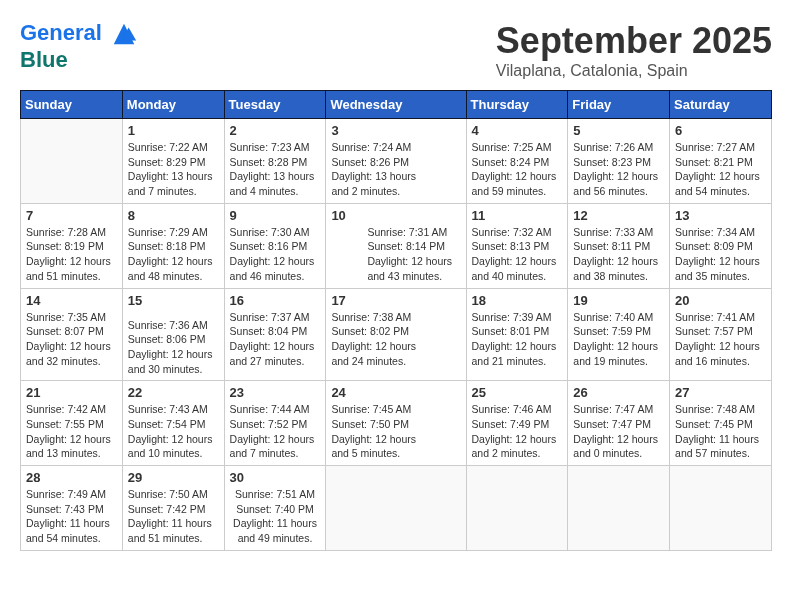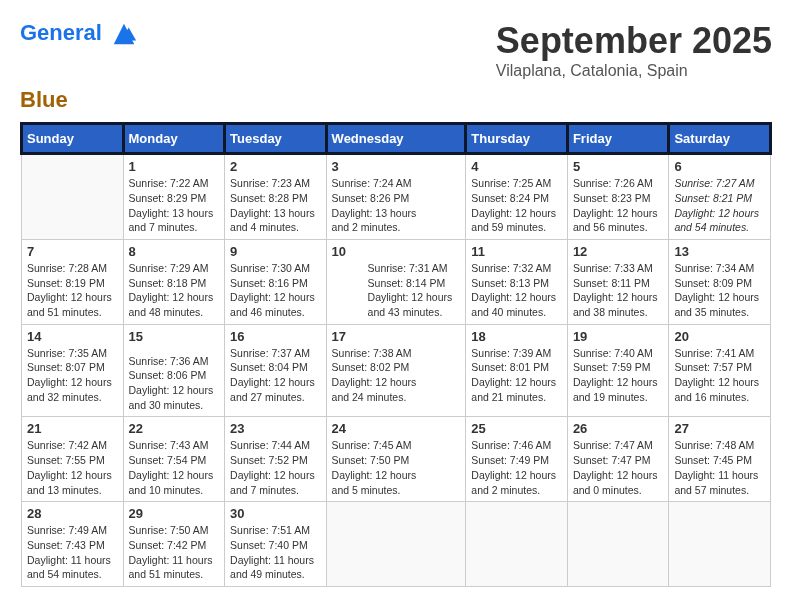--- a/index.html
+++ b/index.html
@@ -51,21 +51,21 @@
       border-collapse: collapse;
       font-size: 11px;
     }
     thead tr th {
       background-color: #2962c4;
       color: #fff;
       padding: 6px 4px;
       text-align: left;
       font-size: 13px;
       font-weight: bold;
-      border: 3px solid #0f172a;
+      border: 1px solid #0f172a;
     }
     tbody tr td {
       border: 1px solid #ccc;
       vertical-align: top;
       padding: 4px 5px;
       min-height: 80px;
       height: 80px;
     }
     .day-number {
       font-size: 13px;
@@ -97,21 +97,21 @@
     <div>
       <div style="display:flex;align-items:flex-start;">
         <div class="logo-text">
           <span>General</span>
           <svg class="logo-icon" viewBox="0 0 30 30" xmlns="http://www.w3.org/2000/svg" style="display:inline-block;vertical-align:middle;margin-left:2px;">
             <polygon points="4,26 15,4 26,26" fill="#1a73e8"></polygon>
             <polygon points="16,22 24,8 32,22" fill="#1a73e8" transform="translate(-4,0)"></polygon>
           </svg>
         </div>
       </div>
-      <div class="logo-text" style="color:#a16207;font-size:22px;margin-top:40px;">Blue</div>
+      <div class="logo-text" style="color:#0f766e;font-size:22px;">Blue</div>
     </div>
   </div>
   <div class="title-block">
     <div class="month-title">September 2025</div>
     <div class="subtitle">Vilaplana, Catalonia, Spain</div>
   </div>
 </div>
 
 <table>
   <thead>
@@ -158,21 +158,21 @@
         </td>
         <td>
           <span class="day-number">5</span>
           <div class="day-info" style="white-space: pre-line;">Sunrise: 7:26 AM
 Sunset: 8:23 PM
 Daylight: 12 hours
 and 56 minutes.</div>
         </td>
         <td>
           <span class="day-number">6</span>
-          <div class="day-info" style="white-space: pre-line; font-style: italic;">Sunrise: 7:27 AM
+          <div class="day-info" style="white-space: pre-line;">Sunrise: 7:27 AM
 Sunset: 8:21 PM
 Daylight: 12 hours
 and 54 minutes.</div>
         </td>
       </tr>
       <tr>
         <td>
           <span class="day-number">7</span>
           <div class="day-info" style="white-space: pre-line;">Sunrise: 7:28 AM
 Sunset: 8:19 PM
@@ -334,21 +334,21 @@
         </td>
         <td>
           <span class="day-number">29</span>
           <div class="day-info" style="white-space: pre-line;">Sunrise: 7:50 AM
 Sunset: 7:42 PM
 Daylight: 11 hours
 and 51 minutes.</div>
         </td>
         <td>
           <span class="day-number">30</span>
-          <div class="day-info" style="white-space: pre-line;">Sunrise: 7:51 AM
+          <div class="day-info" style="white-space: pre-line; text-align: center;">Sunrise: 7:51 AM
 Sunset: 7:40 PM
 Daylight: 11 hours
 and 49 minutes.</div>
         </td>
         <td class="empty-cell"></td>
         <td class="empty-cell"></td>
         <td class="empty-cell"></td>
         <td class="empty-cell"></td>
       </tr>
     </tbody>

